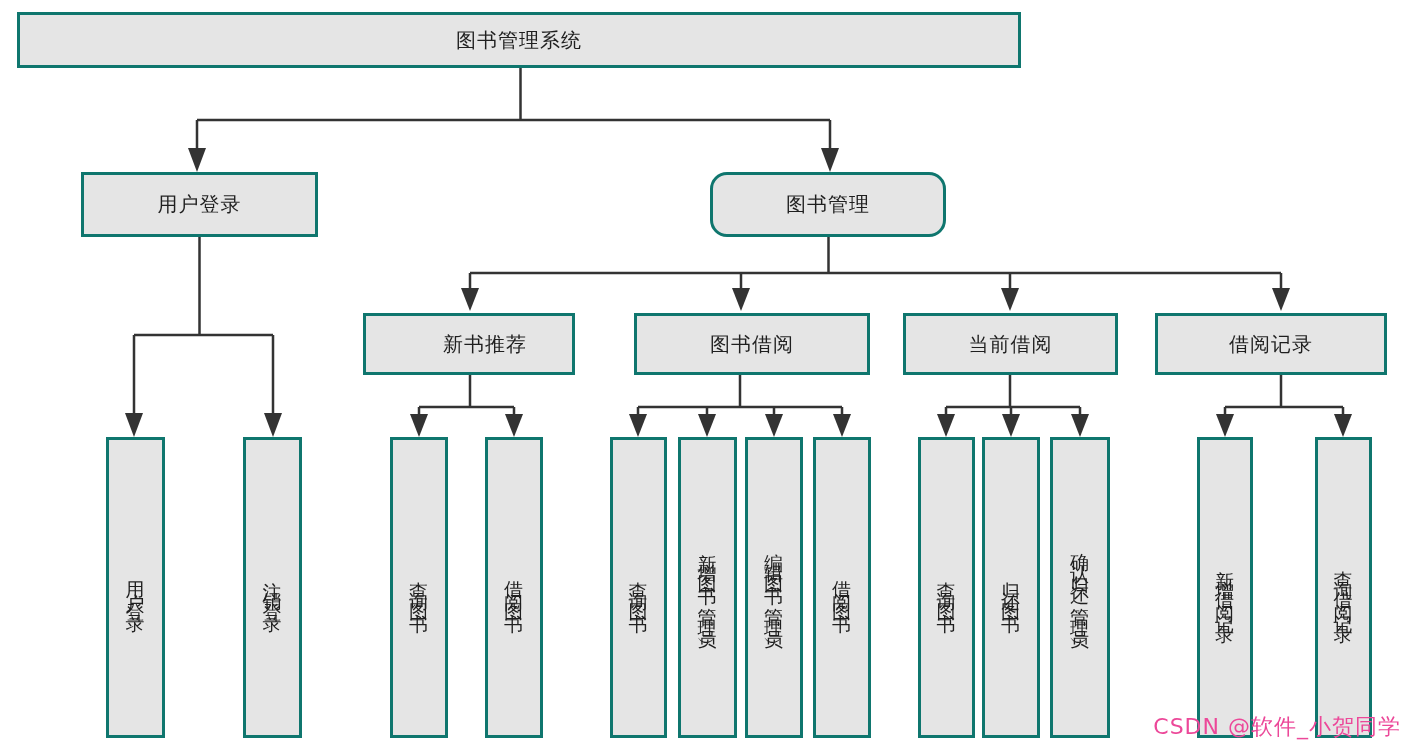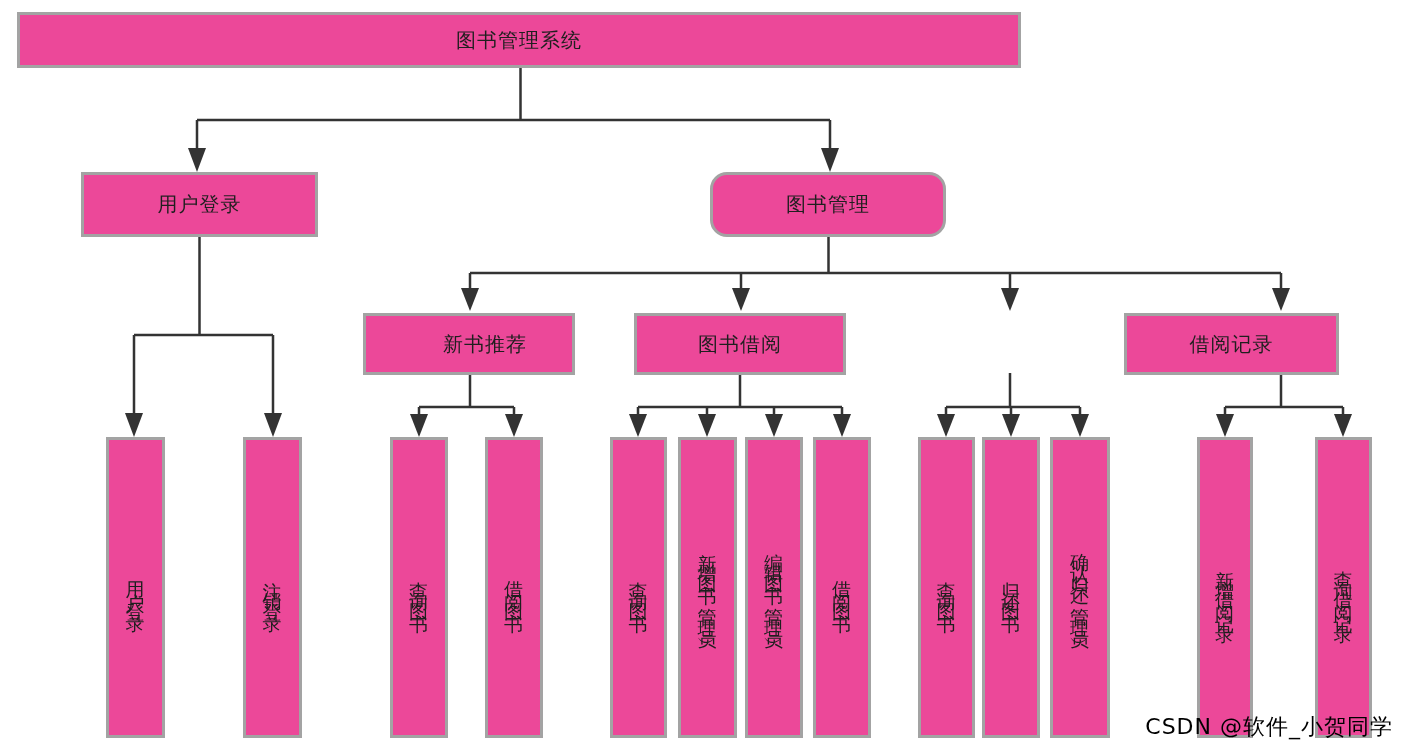--- a/index.html
+++ b/index.html
@@ -5,22 +5,22 @@
   html,body{margin:0;padding:0;background:#ffffff;}
   #canvas{
     position:relative;
     width:1405px;height:747px;
     background:#ffffff;
     font-family:"DejaVu Sans","Liberation Sans",sans-serif;
     overflow:hidden;
   }
   .box{
     position:absolute;
-    background:#ec4899;
-    border:3px solid #a3a3a3;
+    background:#e5e5e5;
+    border:3px solid #0f766e;
     box-sizing:border-box;
     display:flex;
     align-items:center;
     justify-content:center;
     color:#1f1f1f;
     font-size:20px;
     letter-spacing:1px;
     z-index:2;
     text-align:left;
   }
@@ -33,23 +33,23 @@
     line-height:1;
     padding:4px 0;
   }
   
   .b-root{left:17px;top:12px;width:1004px;height:56px;}
   
   .b-login{left:81px;top:172px;width:237px;height:65px;}
   .b-mgmt{left:710px;top:172px;width:236px;height:65px;border-radius:17px;}
   
   .b-rec{left:363px;top:313px;width:212px;height:62px;padding-left:32px;}
-  .b-borrow{left:634px;top:313px;width:212px;height:62px;}
+  .b-borrow{left:634px;top:313px;width:236px;height:62px;}
   .b-cur{left:903px;top:313px;width:215px;height:62px;}
-  .b-log{left:1124px;top:313px;width:215px;height:62px;}
+  .b-log{left:1155px;top:313px;width:232px;height:62px;}
   
   .g1c1{left:106px;width:59px;}
   .g1c2{left:243px;width:59px;}
   .g2c1{left:390px;width:58px;}
   .g2c2{left:485px;width:58px;}
   .g3c1{left:610px;width:57px;}
   .g3c2{left:678px;width:59px;}
   .g3c3{left:745px;width:58px;}
   .g3c4{left:813px;width:58px;}
   .g4c1{left:918px;width:57px;}
@@ -57,23 +57,23 @@
   .g4c3{left:1050px;width:60px;}
   .g5c1{left:1197px;width:56px;}
   .g5c2{left:1315px;width:57px;}
 
   #connectors{
     position:absolute;left:0;top:0;width:1405px;height:747px;
     z-index:1;
   }
   #watermark{
     position:absolute;
-    right:12px;top:712px;
+    right:4px;top:712px;
     font-size:22px;
-    color:#000000;
+    color:#ec4899;
     letter-spacing:1px;
     z-index:5;
     white-space:nowrap;
   }
 </style>
 </head>
 <body>
 
 <div id="canvas">
 
@@ -123,20 +123,21 @@
     </g>
   </svg>
 
   <div class="box b-root">图书管理系统</div>
 
   <div class="box b-login">用户登录</div>
   <div class="box b-mgmt">图书管理</div>
 
   <div class="box b-rec">新书推荐</div>
   <div class="box b-borrow">图书借阅</div>
+  <div class="box b-cur">当前借阅</div>
   <div class="box b-log">借阅记录</div>
 
   <div class="box leaf g1c1">用户登录</div>
   <div class="box leaf g1c2">注销登录</div>
 
   <div class="box leaf g2c1">查询图书</div>
   <div class="box leaf g2c2">借阅图书</div>
 
   <div class="box leaf g3c1">查询图书</div>
   <div class="box leaf g3c2">新增图书（管理员）</div>

